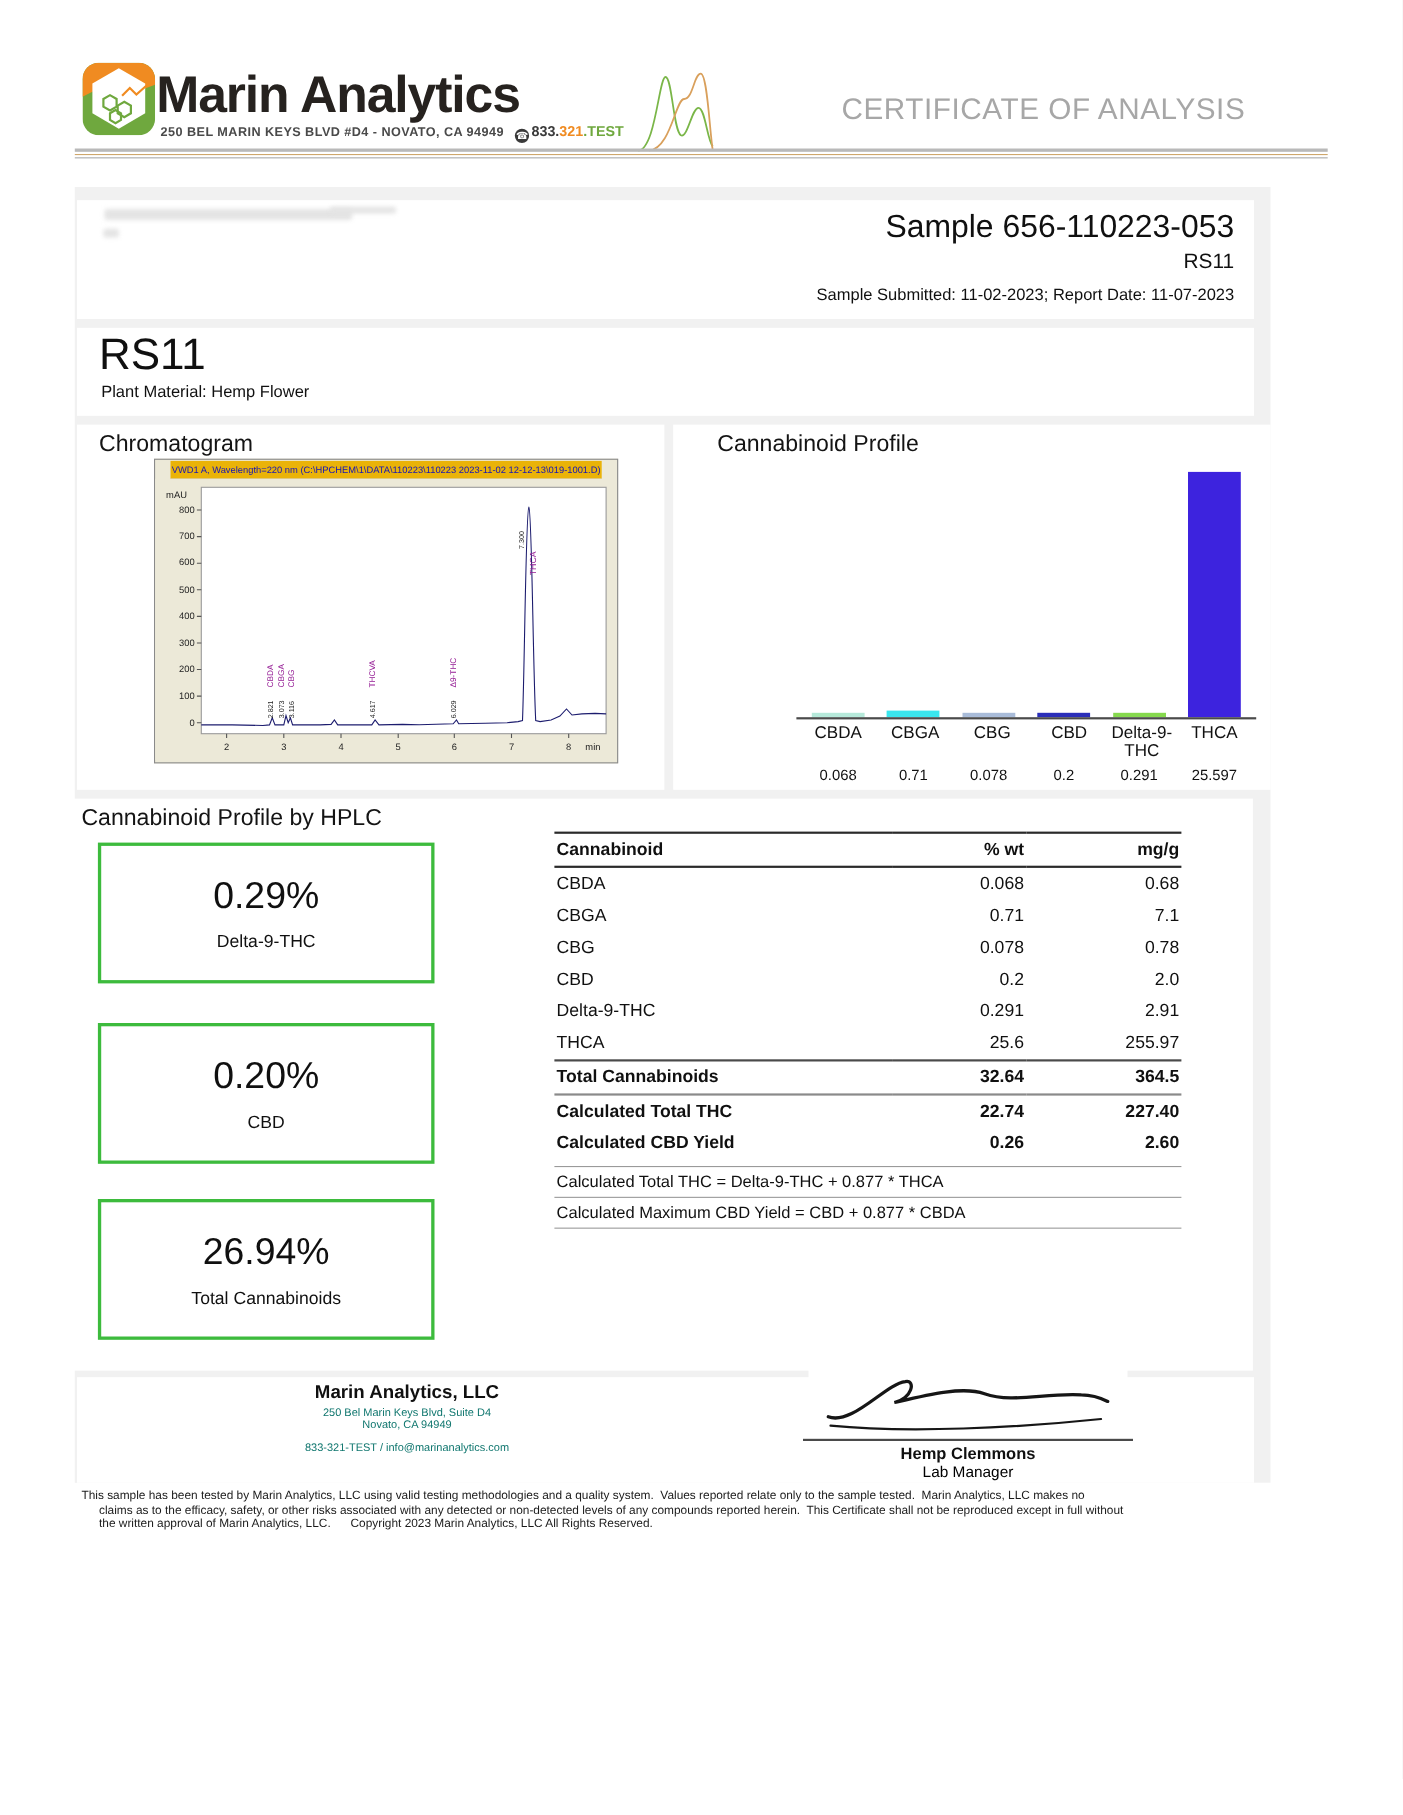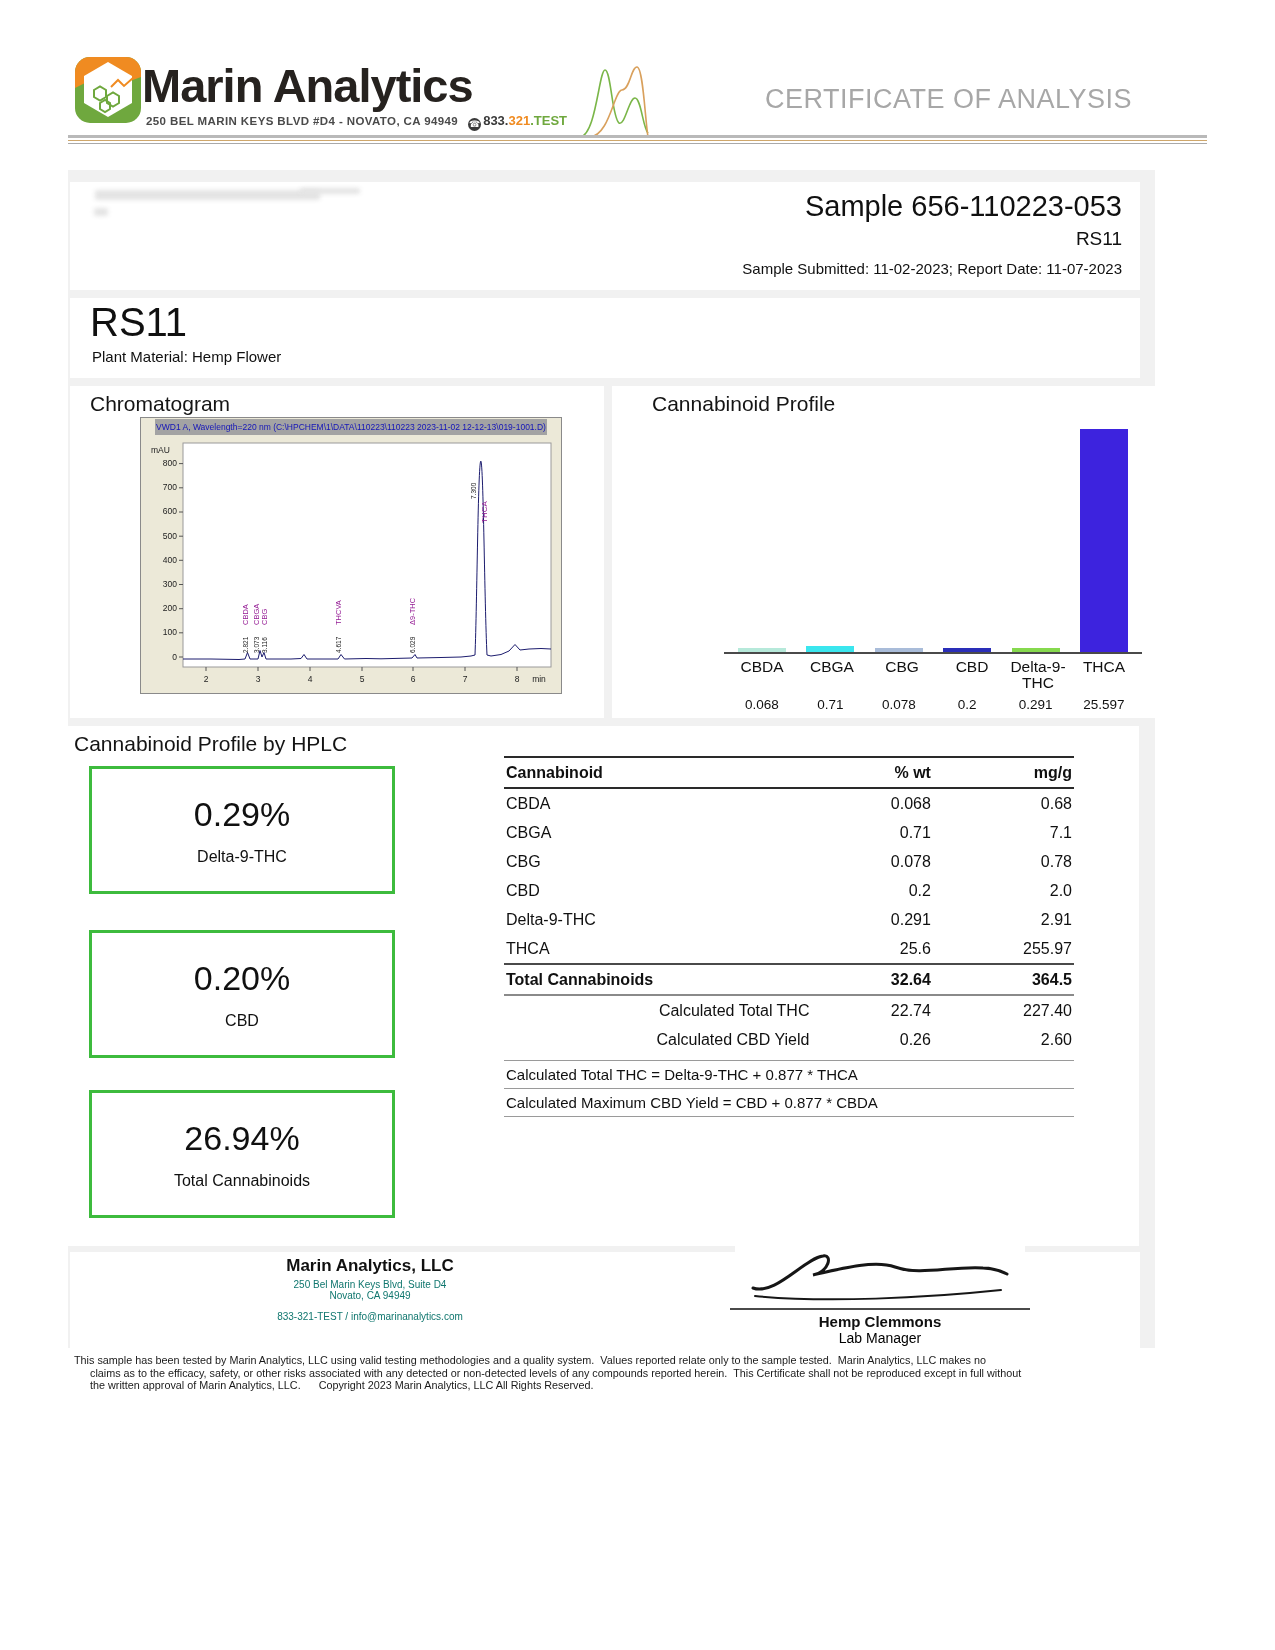--- a/index.html
+++ b/index.html
@@ -25,21 +25,21 @@
   .card{background:#ffffff;position:absolute;}
   .smudge{background:#e4e4e4;filter:blur(2px);border-radius:2px;}
   .sample-title{font-size:29px;color:#101010;}
   .sample-code{font-size:19px;color:#101010;}
   .sample-sub{font-size:15px;color:#101010;}
   .rs11-h{font-size:40px;color:#101010;}
   .plant{font-size:15px;color:#101010;}
   .section-title{font-size:21px;color:#141414;}
   
   .chrom-panel{border:1px solid #8a8a8a;background:#ece9d8;}
-  .chrom-titlebar{background:#a3a3a3;border-bottom:1px solid #cdc8b4;height:16px;
+  .chrom-titlebar{background:#eab308;border-bottom:1px solid #cdc8b4;height:16px;
     font-size:8.5px;color:#1414b8;text-align:center;line-height:16px;
     white-space:nowrap;overflow:hidden;}
   
   .bars{display:flex;align-items:flex-end;justify-content:space-between;}
   .bar-col{width:64px;display:flex;justify-content:center;align-items:flex-end;}
   .bar{width:48px;}
   .bar-labels,.bar-values{display:flex;justify-content:space-between;}
   .bar-label{width:64px;text-align:center;font-size:15.5px;line-height:16px;color:#111;}
   .bar-value{width:64px;text-align:center;font-size:13.5px;color:#111;}
   .axis-line{background:#4a4a4a;height:2px;}
@@ -48,21 +48,21 @@
     display:flex;flex-direction:column;align-items:center;justify-content:center;}
   .green-box .val{font-size:34px;color:#101010;}
   .green-box .lbl{font-size:16px;color:#101010;margin-top:14px;}
   table.hplc{border-collapse:collapse;width:570px;font-size:16px;color:#101010;}
   table.hplc th{font-weight:bold;border-top:2px solid #2a2a2a;border-bottom:2px solid #2a2a2a;}
   table.hplc th,table.hplc td{padding:4px 2px;height:21px;}
   .col-name{text-align:left;width:310px;}
   .col-pct{text-align:right;width:120px;}
   .col-mgg{text-align:right;width:140px;}
   tr.total-row td{font-weight:bold;border-top:2px solid #4a4a4a;border-bottom:2px solid #8a8a8a;}
-  tr.calc-row td{font-weight:normal;text-align:right;}
+  tr.calc-row td{font-weight:bold;}
   .footnotes{width:570px;border-top:1px solid #9a9a9a;font-size:15px;color:#101010;}
   .footnote{padding:5px 2px;border-bottom:1px solid #9a9a9a;}
   
   .foot-company{font-size:17px;font-weight:bold;color:#101010;text-align:center;}
   .foot-line{font-size:10px;color:#0f766e;text-align:center;}
   .sig-line{background:#4a4a4a;height:2px;}
   .sig-name{font-size:15px;font-weight:bold;text-align:center;color:#101010;}
   .sig-title{font-size:14px;text-align:center;color:#000000;}
   .disclaimer{font-size:10.8px;line-height:12.5px;color:#1a1a1a;white-space:pre-wrap;}
 </style>

